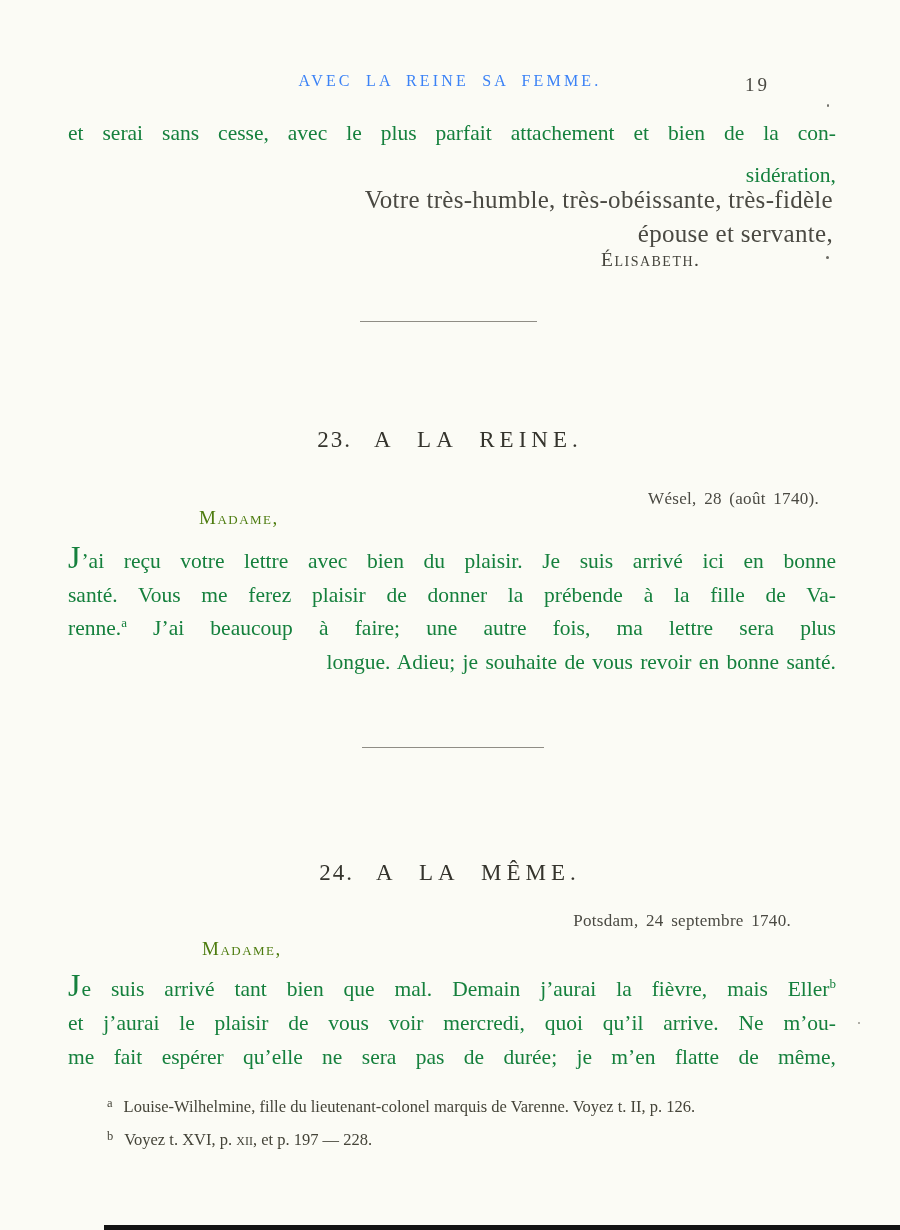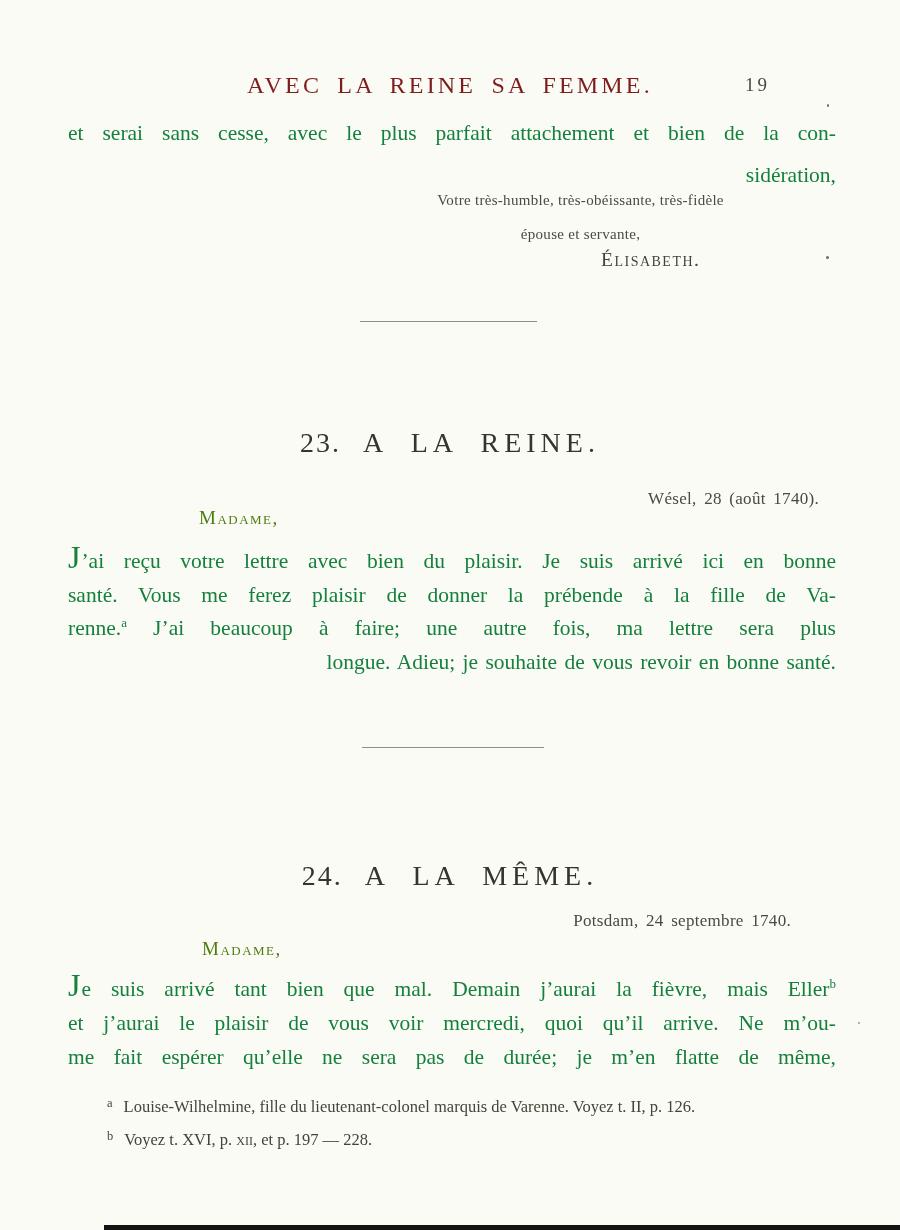--- a/index.html
+++ b/index.html
@@ -14,22 +14,22 @@
     width: 900px; height: 1230px;
     background: #fbfbf5;
     color: #44433c;
     overflow: hidden;
   }
   .abs { position: absolute; }
 
   .running-header {
     top: 72px; left: 0; width: 900px;
     text-align: center;
-    font-size: 24px; letter-spacing: 3.2px; word-spacing: 6px;
-    color: #7f1d1d;
+    font-size: 16px; letter-spacing: 3.2px; word-spacing: 6px;
+    color: #3b82f6;
   }
   .page-number {
     top: 74px; left: 745px;
     font-size: 19px; letter-spacing: 3px;
     color: #4a4942;
   }
 
   .measure { left: 68px; width: 768px; }
 
   .bodytext { font-size: 21.5px; color: #15803d; }
@@ -43,39 +43,39 @@
   .dropcap {
     font-size: 32px; line-height: 0; letter-spacing: 1px;
   }
   .supnote {
     font-size: 13px; line-height: 0;
     vertical-align: 8px;
   }
 
   .valediction {
     top: 183px; left: 328px; width: 505px;
-    text-align: center;
-    font-size: 15px; line-height: 34px; letter-spacing: 0.3px;
+    text-align: right;
+    font-size: 25px; line-height: 34px; letter-spacing: 0.3px;
     color: #4a4942;
   }
   .signature {
     top: 249px; left: 601px;
     font-size: 19.5px; font-variant: small-caps;
     letter-spacing: 1.5px; color: #45443c;
   }
 
   .divider {
     height: 1px; background: #8f8d85;
   }
   .divider-1 { top: 321px; left: 360px; width: 177px; }
   .divider-2 { top: 747px; left: 362px; width: 182px; }
 
   .letter-heading {
     left: 0; width: 900px; text-align: center;
-    font-size: 28px; color: #35342d;
+    font-size: 23px; color: #35342d;
     letter-spacing: 5px; word-spacing: 12px;
   }
   .heading-23 { top: 427px; }
   .heading-24 { top: 860px; }
   .letter-number { margin-right: 22px; letter-spacing: 2px; }
 
   .dateline {
     left: 0; text-align: right;
     font-size: 17px; color: #4a4942;
     word-spacing: 3px; letter-spacing: 0.3px;

